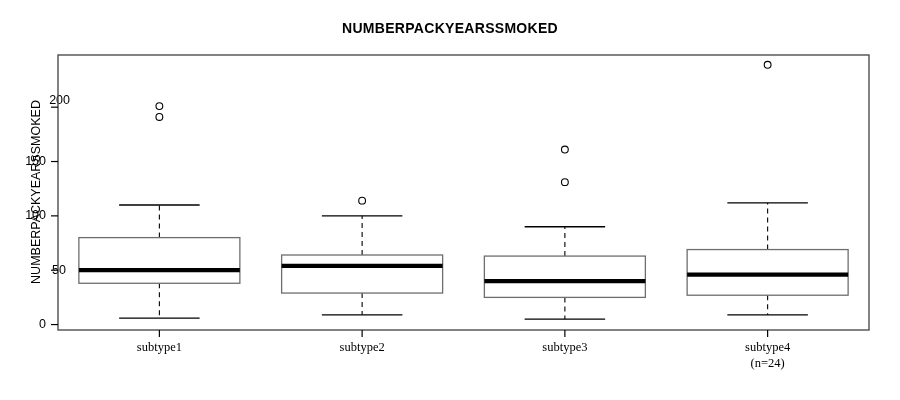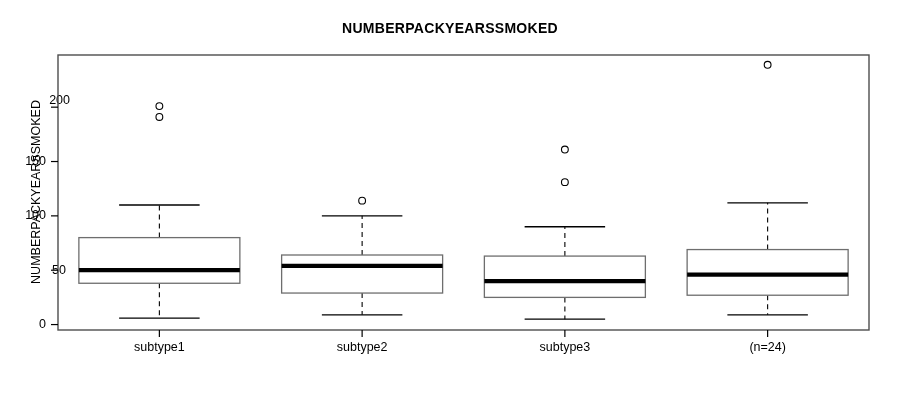--- a/index.html
+++ b/index.html
@@ -62,20 +62,21 @@
     color: #000;
     line-height: 1;
   }
   .xtick-label {
     position: absolute;
     width: 180px;
     text-align: center;
     font-size: 12.5px;
     color: #000;
     line-height: 1.25;
+    font-family: Liberation Serif, serif;
   }
   .xtick-label .nline {
     display: block;
   }
   svg.plot {
     position: absolute;
     left: 0; top: 0;
     width: 900px;
     height: 400px;
   }
@@ -100,20 +101,21 @@
       <div class="xtick-label" style="left: 69.375px; top: 340px;">
         <span class="nline">subtype1</span>
       </div>
       <div class="xtick-label" style="left: 272.125px; top: 340px;">
         <span class="nline">subtype2</span>
       </div>
       <div class="xtick-label" style="left: 474.875px; top: 340px;">
         <span class="nline">subtype3</span>
       </div>
       <div class="xtick-label" style="left: 677.625px; top: 340px;">
+        <span class="nline">subtype4</span>
         <span class="nline">(n=24)</span>
       </div>
     </div>
 
   <svg class="plot" id="plot-svg" viewBox="0 0 900 400" preserveAspectRatio="none">
       <rect x="58" y="55" width="811" height="275" fill="none" stroke="#4d4d4d" stroke-width="1.4"></rect>
       <line x1="51" x2="58" y1="324.5652173913044" y2="324.5652173913044" stroke="#000" stroke-width="1.2"></line>
       <line x1="51" x2="58" y1="270.2173913043478" y2="270.2173913043478" stroke="#000" stroke-width="1.2"></line>
       <line x1="51" x2="58" y1="215.8695652173913" y2="215.8695652173913" stroke="#000" stroke-width="1.2"></line>
       <line x1="51" x2="58" y1="161.52173913043478" y2="161.52173913043478" stroke="#000" stroke-width="1.2"></line>

